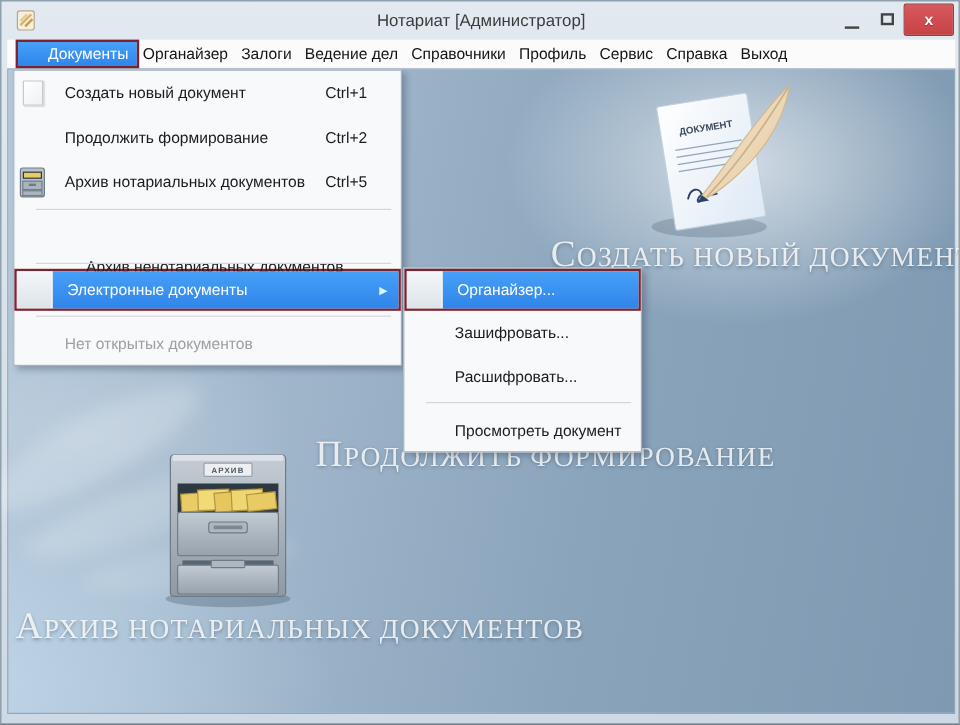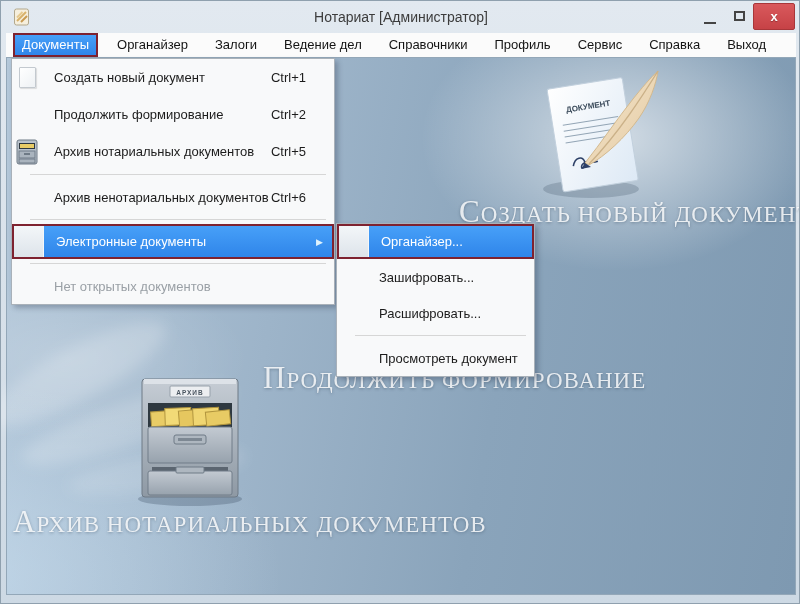--- a/index.html
+++ b/index.html
@@ -22,23 +22,23 @@
     position:absolute;right:6px;top:2px;width:42px;height:27px;
     background:linear-gradient(#d9595c,#c64246);border:1px solid #a83639;border-radius:2px;
     color:#fff;font-weight:bold;font-size:13px;text-align:center;line-height:25px;
     text-shadow:0 1px 1px rgba(0,0,0,.3);
   }
   
   .menubar{
     position:absolute;left:5px;top:32px;width:790px;height:24px;
     background:#fbfbfb;display:flex;align-items:stretch;font-size:13px;color:#141414;
   }
-  .mb-item{padding:4px 8px 0 19px;white-space:nowrap;}
+  .mb-item{padding:4px 8px 0 3px;white-space:nowrap;}
   .mb-item.active{
-    margin-left:7px;padding:2px 7px 0 7px;
+    margin-left:7px;padding:2px 7px 0 25px;
     background:linear-gradient(#47a0f8,#2f85ea);color:#fff;
     border:2px solid #7e2230;
   }
   
   .content{
     position:absolute;left:5px;top:56px;width:790px;height:538px;
     border:1px solid #93a7b8;
     background:
       radial-gradient(ellipse 280px 190px at 610px 80px, rgba(255,255,255,.62), rgba(255,255,255,0) 70%),
       radial-gradient(ellipse 420px 260px at -40px 520px, rgba(205,227,244,.55), rgba(205,227,244,0) 75%),
@@ -69,21 +69,21 @@
     font-size:13px;color:#1c1c1c;
   }
   .dropdown{left:10px;top:57px;width:324px;}
   .submenu{left:335px;top:222px;width:199px;}
   .dd-item{display:flex;align-items:center;height:37px;}
   .submenu .dd-item{height:36px;}
   .dd-item .gutter{width:30px;height:100%;flex:none;display:flex;align-items:center;justify-content:center;}
   .dd-label{padding-left:12px;white-space:nowrap;}
   .dd-shortcut{margin-left:auto;padding-right:28px;}
   .dd-item.disabled{color:#9aa0a6;height:36px;}
-  .dd-item.row4{height:36px;}
+  .dd-item.row4{height:36px;flex-direction:column;}
   .dd-sep{height:9px;display:flex;align-items:center;}
   .dd-sep .line{flex:1;height:1px;background:#d6d6d6;margin:0 8px 0 18px;}
   .dd-item.hl{height:35px;border:2px solid #7e2230;padding:0;}
   .dd-item.hl .gutter{background:linear-gradient(#f3f6f9,#dde4ea);border-right:1px solid #f4f7f9;}
   .hl-body{
     flex:1;height:100%;display:flex;align-items:center;color:#fff;
     background:linear-gradient(#47a0f8,#2f85ea);
   }
   .hl-body .dd-label{}
   .submenu-arrow{margin-left:auto;margin-right:9px;font-size:9px;color:#dff3fd;}

